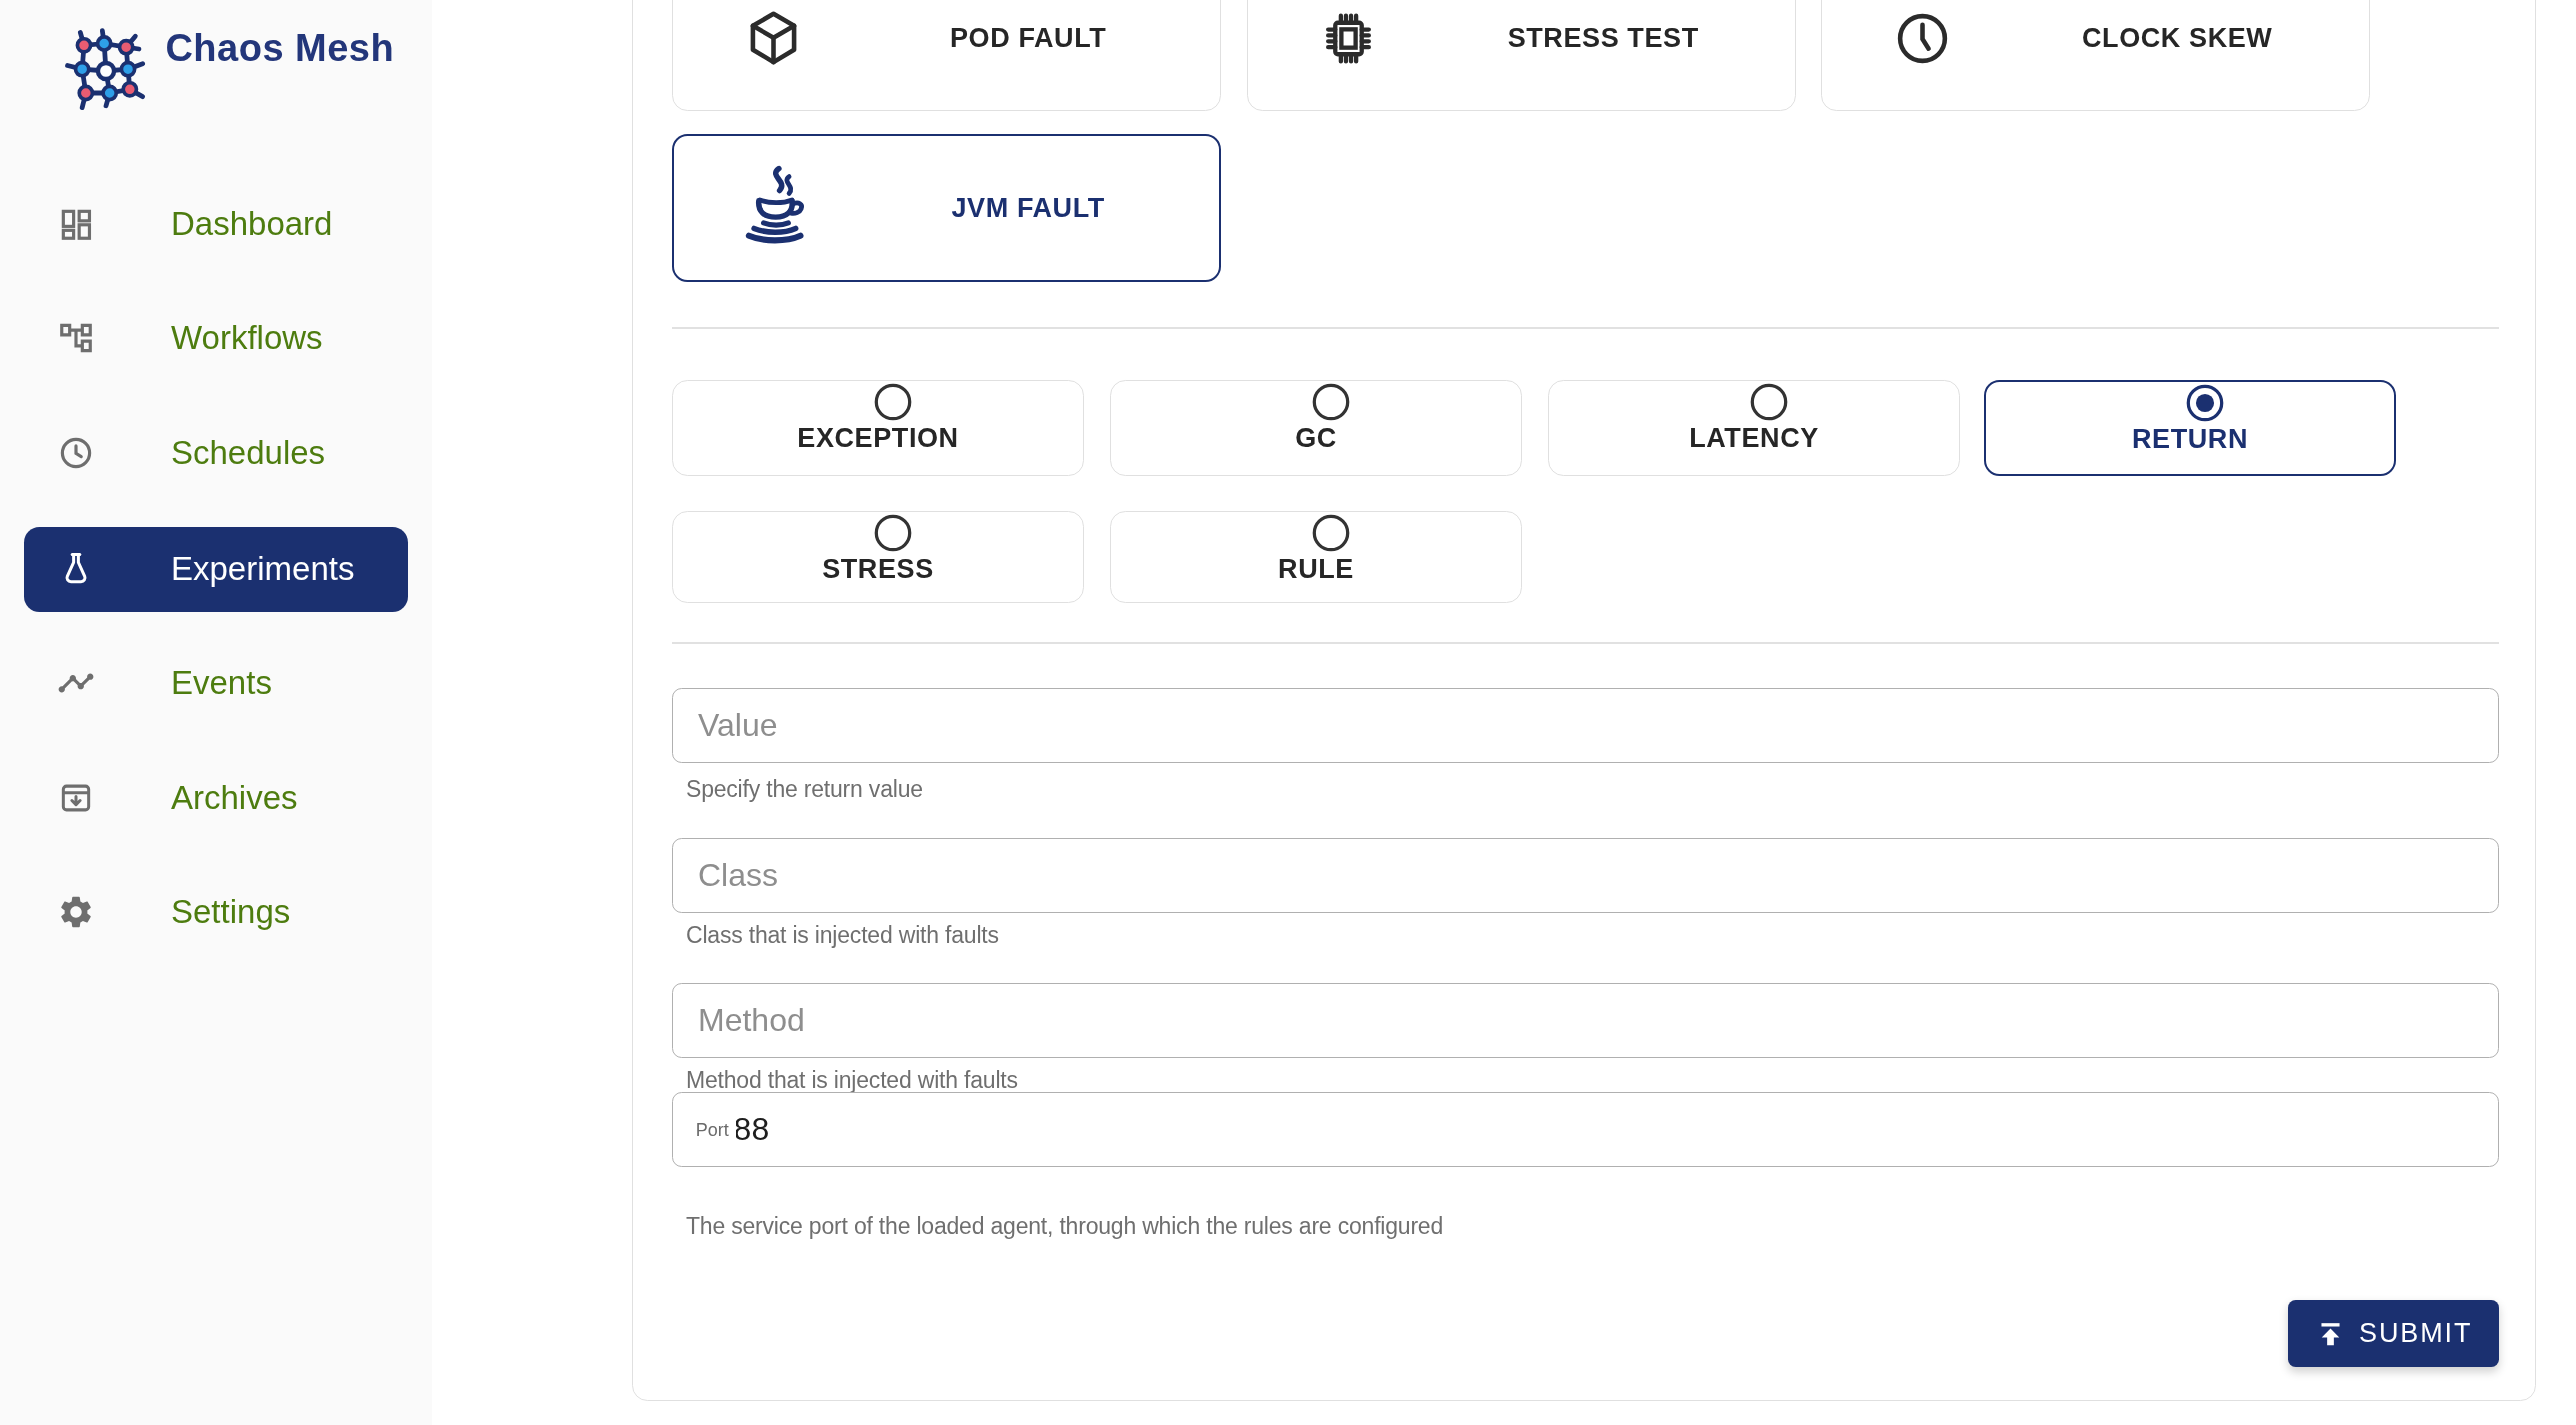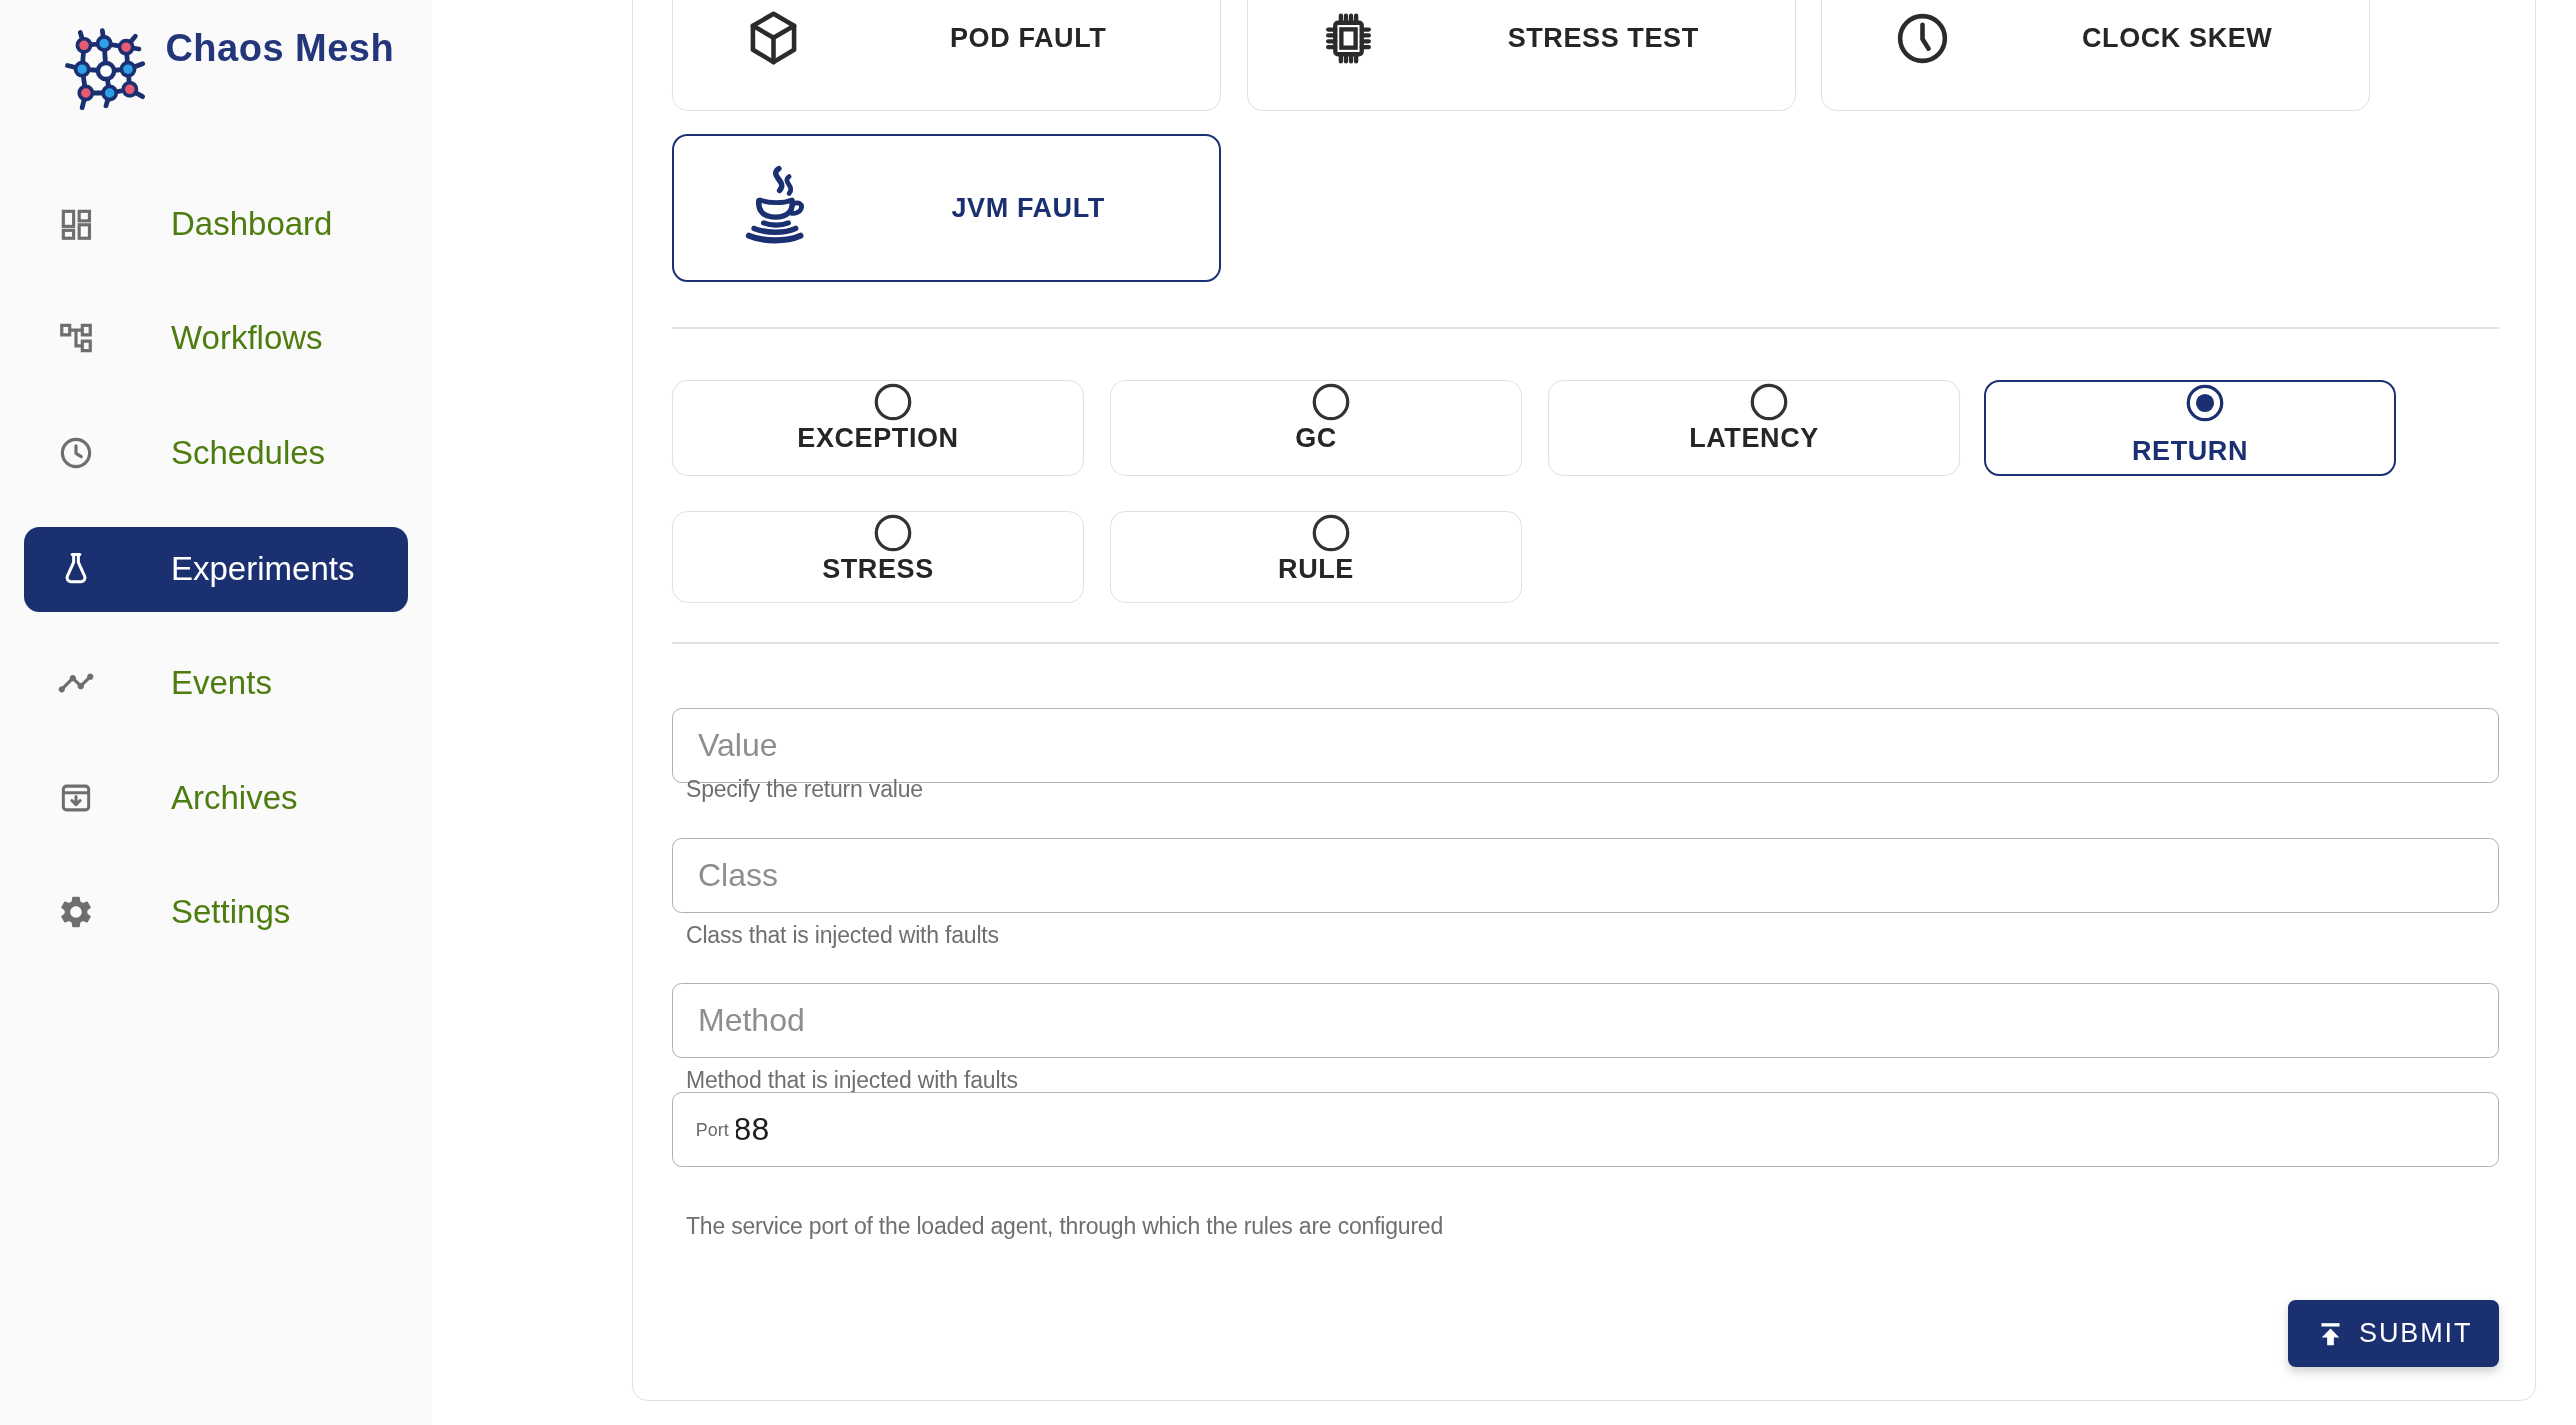--- a/index.html
+++ b/index.html
@@ -25,21 +25,21 @@
   .kind-card .kind-label { flex:1; text-align:center; font-size:27px; font-weight:700; color:#262626; letter-spacing:0.6px; padding-right:9.6px; }
   .kind-card.selected { border:2.9px solid #1B3070; }
   .kind-card.selected .kind-label { color:#1B3070; }
 
   .divider { position:absolute; left:672px; width:1827px; height:1.9px; background:#E1E1E1; }
 
   .radio-card { position:absolute; width:412px; border:1.9px solid #E0E0E0; border-radius:15.4px; background:#fff;
                 display:flex; align-items:center; padding-left:29px; cursor:pointer;flex-direction:column; }
   .radio-card .radio-wrap { width:42px; height:42px; display:flex; align-items:center; justify-content:center; }
   .radio-card .radio-label { flex:1; text-align:center; font-size:27px; font-weight:700; color:#262626; letter-spacing:0.6px; padding-right:29px; }
-  .radio-card.selected { border:2.9px solid #1B3070;gap:12px; }
+  .radio-card.selected { border:2.9px solid #1B3070; }
   .radio-card.selected .radio-label { color:#1B3070; }
 
   .txt-input { position:absolute; left:672px; width:1827px; height:75px; border:1.9px solid #B0B0B0; border-radius:9.6px;
                background:#fff; font-family:"Liberation Sans", sans-serif; font-size:32px; color:#1E1E1E; padding:0 19px 0 25px; outline:none; }
   .txt-input::placeholder { color:#8E8E8E; opacity:1; }
   .helper { position:absolute; left:686px; font-size:23px; color:#6F6F6F; letter-spacing:-0.2px; }
   .float-label { position:absolute; left:688px; top:1118px; background:#fff; padding:0 7.7px; font-size:18px; color:#6A6A6A; line-height:25px; z-index:2; }
 
   .submit-btn { position:absolute; left:2288px; top:1300px; width:211px; height:67px; background:#1B3070; border:none; border-radius:7.7px;
                 display:flex; align-items:center; justify-content:center; gap:13.4px; cursor:pointer; box-shadow:0 4.8px 9.6px rgba(0,0,0,0.18); }
@@ -255,21 +255,21 @@
     <span class="radio-wrap">
       <svg width="42" height="42" viewBox="0 0 44 44">
           <circle cx="22" cy="22" r="17.5" fill="none" stroke="#333333" stroke-width="3.4"></circle>
         </svg>
     </span>
     <span class="radio-label">RULE</span>
   </div>
 
   <div class="divider" style="top:642px;"></div>
 
-  <input class="txt-input" style="top: 708px;" placeholder="Value">
+  <input class="txt-input" style="top: 688px;" placeholder="Value">
   <div class="helper" style="top:776px;">Specify the return value</div>
 
   <input class="txt-input" style="top: 838px;" placeholder="Class">
   <div class="helper" style="top:922px;">Class that is injected with faults</div>
 
   <input class="txt-input" style="top: 983px;" placeholder="Method">
   <div class="helper" style="top:1067px;">Method that is injected with faults</div>
 
   <span class="float-label">Port</span>
   <input class="txt-input" style="top: 1092px;" value="9288">

